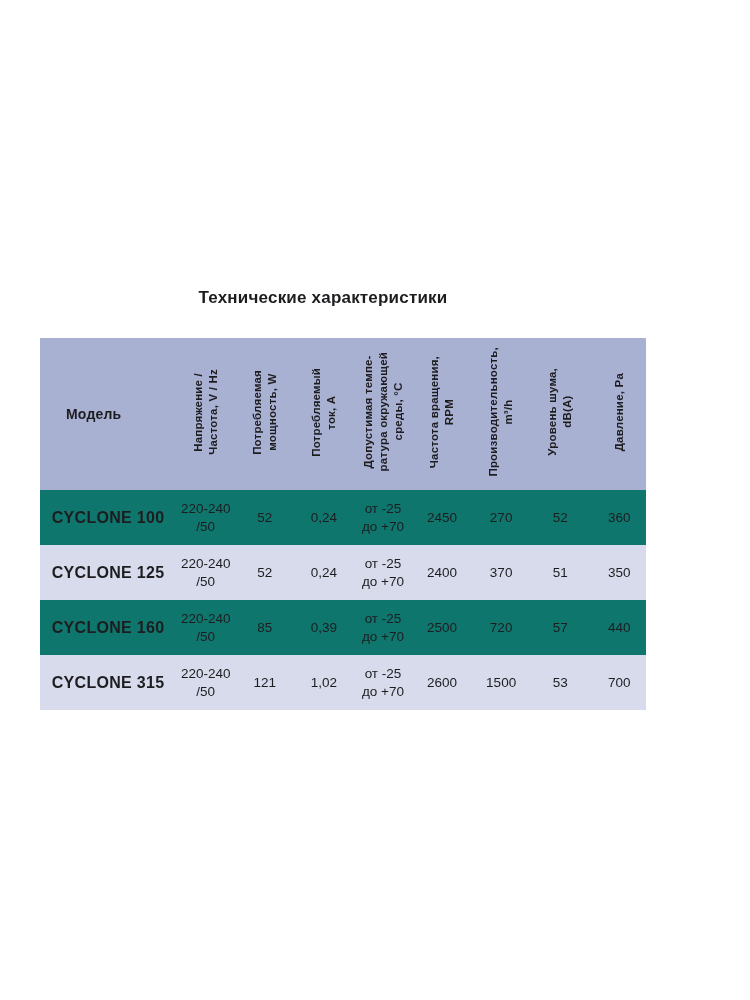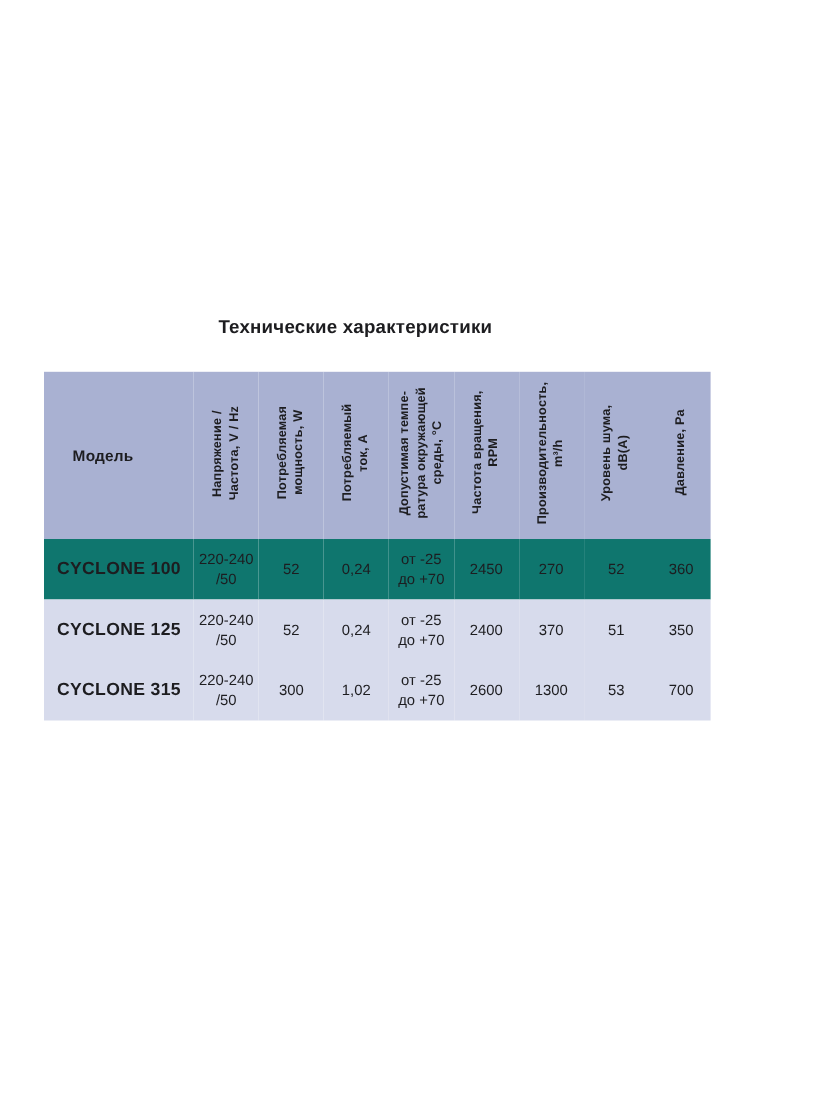--- a/index.html
+++ b/index.html
@@ -146,30 +146,44 @@
         <td class="value-cell">52</td>
         <td class="value-cell">0,24</td>
         <td class="value-cell">от -25
 до +70</td>
         <td class="value-cell">2400</td>
         <td class="value-cell">370</td>
         <td class="value-cell">51</td>
         <td class="value-cell">350</td>
         <td class="value-cell">2,5</td>
       </tr>
+      <tr>
+        <td class="model-cell">CYCLONE 160</td>
+        <td class="value-cell">220-240
+/50</td>
+        <td class="value-cell">85</td>
+        <td class="value-cell">0,39</td>
+        <td class="value-cell">от -25
+до +70</td>
+        <td class="value-cell">2500</td>
+        <td class="value-cell">720</td>
+        <td class="value-cell">57</td>
+        <td class="value-cell">440</td>
+        <td class="value-cell">3,7</td>
+      </tr>
       <tr class="stripe">
         <td class="model-cell">CYCLONE 315</td>
         <td class="value-cell">220-240
 /50</td>
-        <td class="value-cell">300</td>
+        <td class="value-cell">121</td>
         <td class="value-cell">1,02</td>
         <td class="value-cell">от -25
 до +70</td>
         <td class="value-cell">2600</td>
-        <td class="value-cell">1300</td>
+        <td class="value-cell">1500</td>
         <td class="value-cell">53</td>
         <td class="value-cell">700</td>
         <td class="value-cell">8,8</td>
       </tr>
     </tbody>
   </table>
 
 </div>
 
 </body></html>

